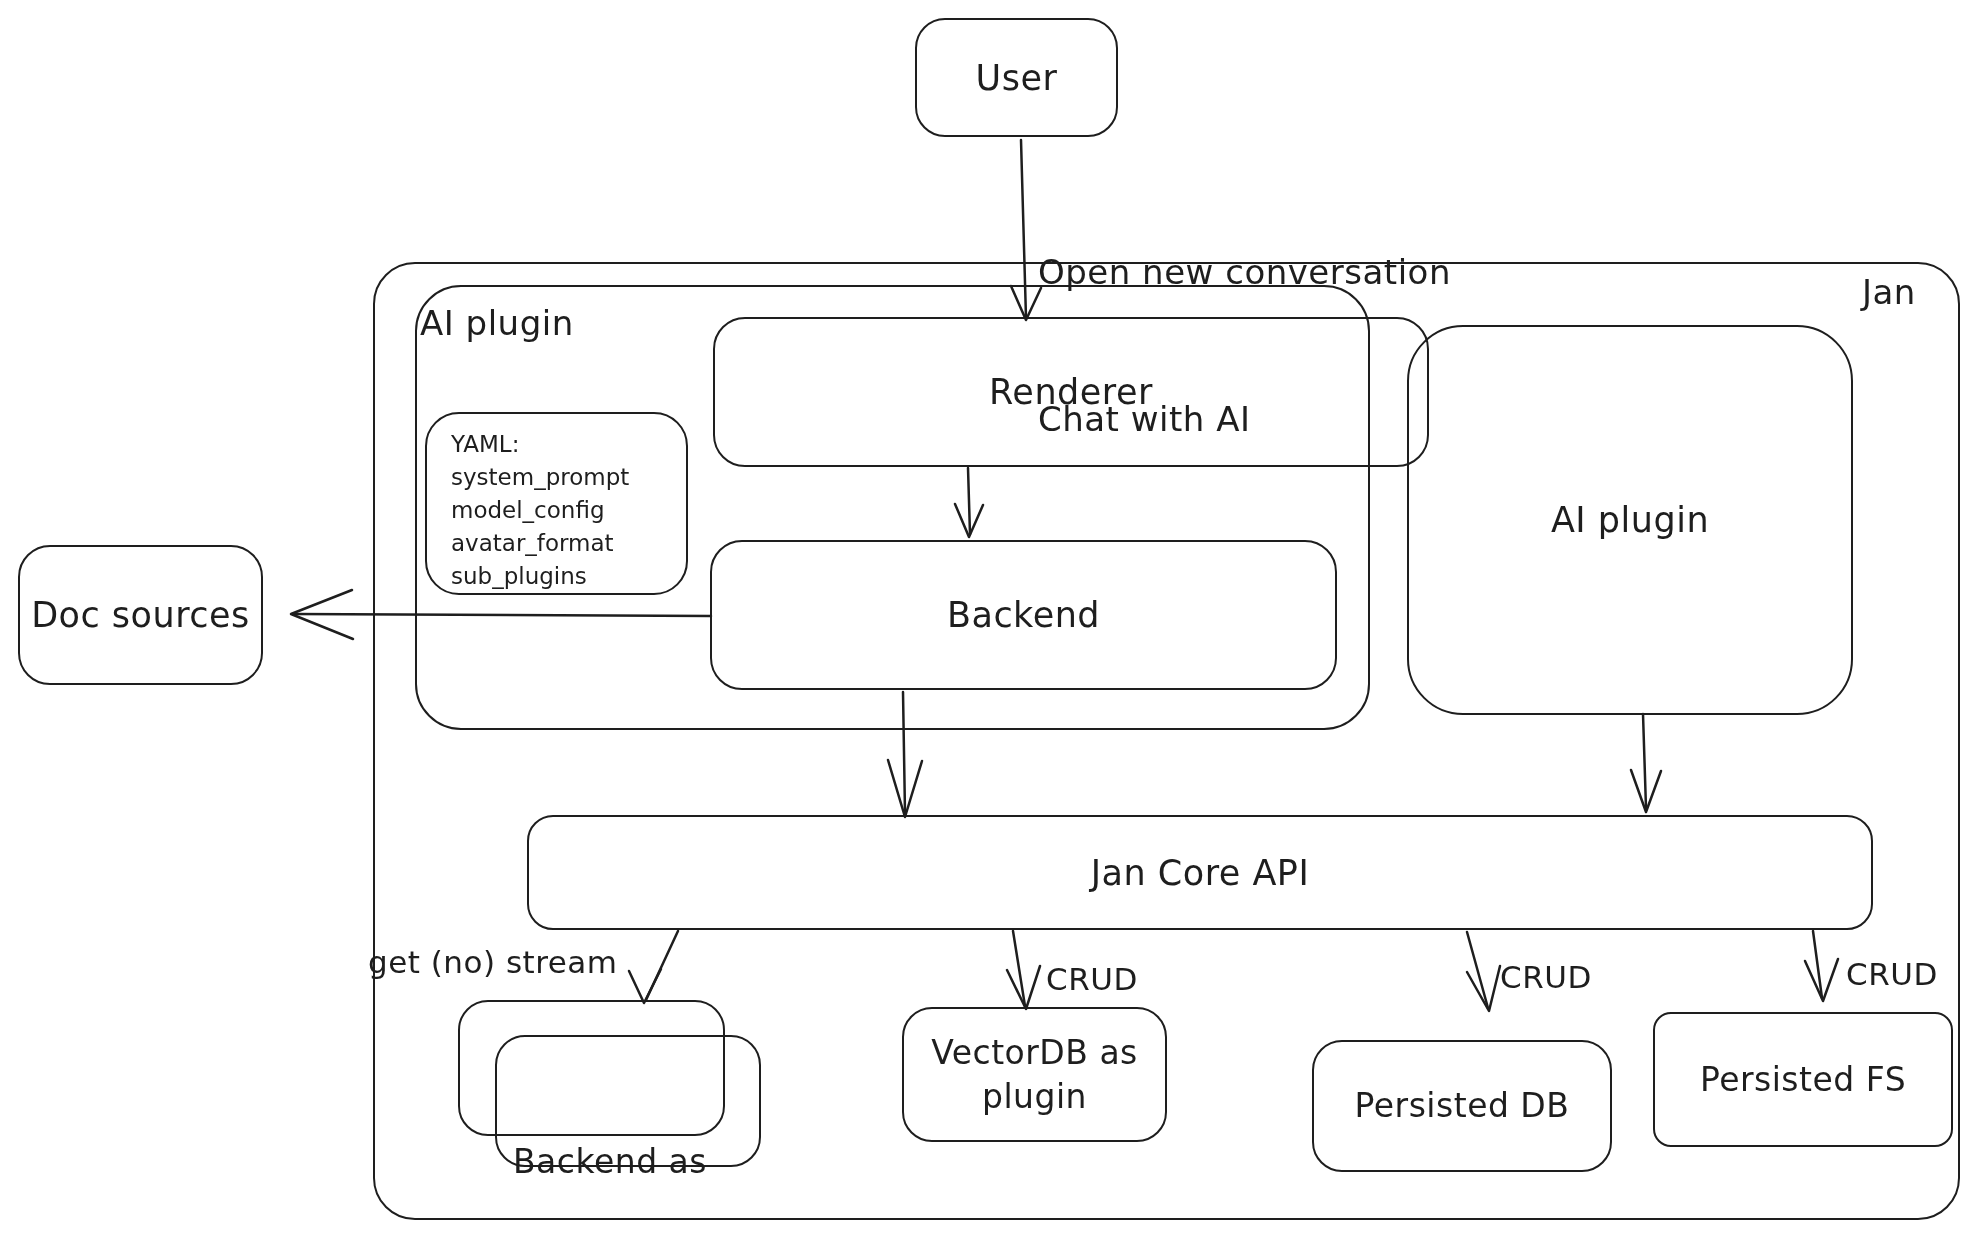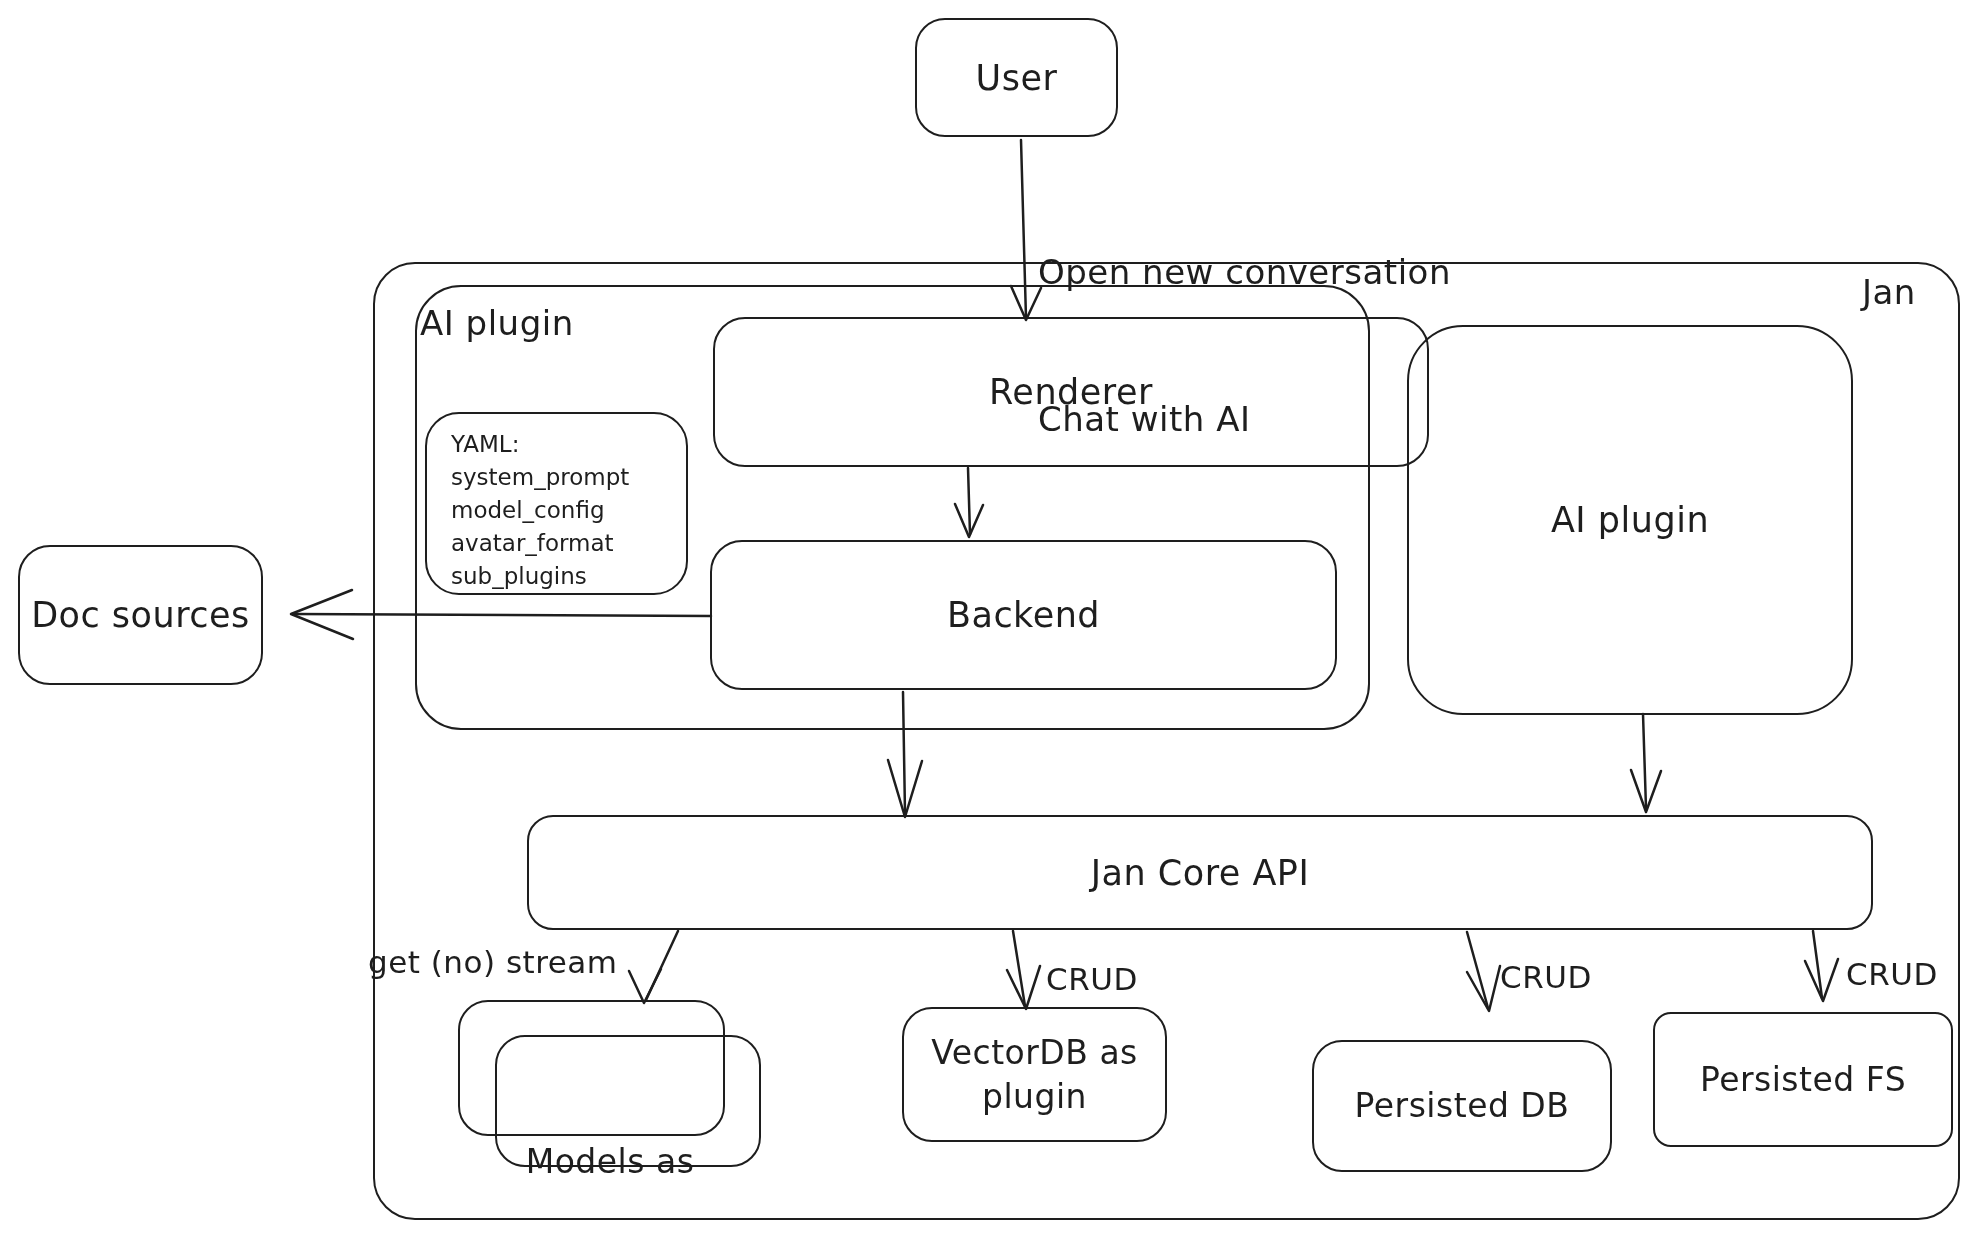--- a/index.html
+++ b/index.html
@@ -124,21 +124,21 @@
     <span class="f-node">Doc sources</span>
   </div>
 
   <div class="box jan-core-api-bar">
     <span class="f-node">Jan Core API</span>
   </div>
 
   <div class="box models-back-box"></div>
   <div class="box models-front-box"></div>
   <div class="label f-node2 models-label">
-    <div>Models as</div>
+    <div>Backend as</div>
     
   </div>
 
   <div class="box vectordb-box">
     <div class="f-node2">
       <div>VectorDB as</div>
       <div>plugin</div>
     </div>
   </div>
 

